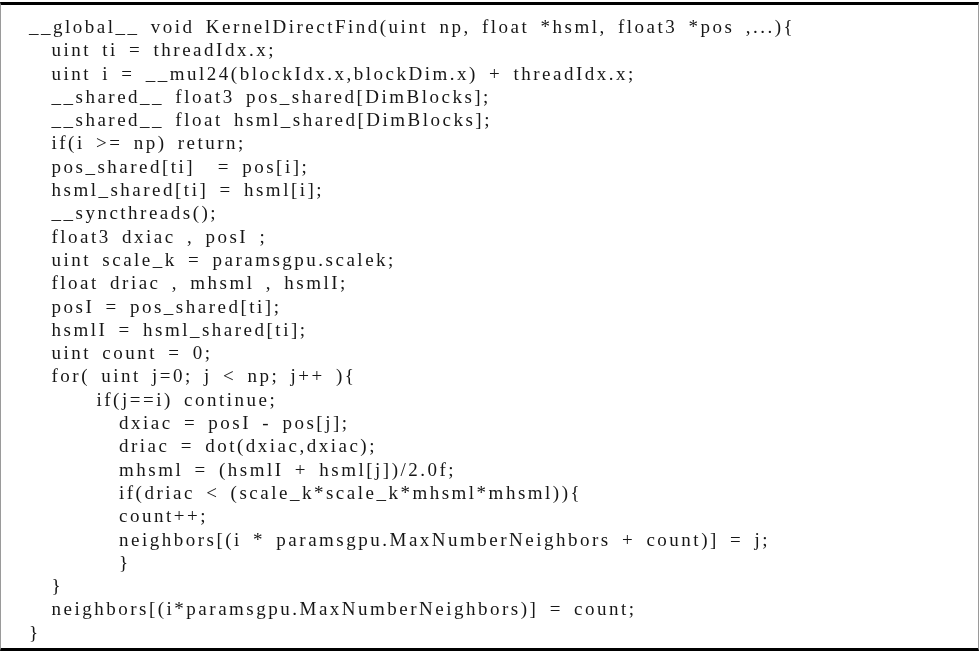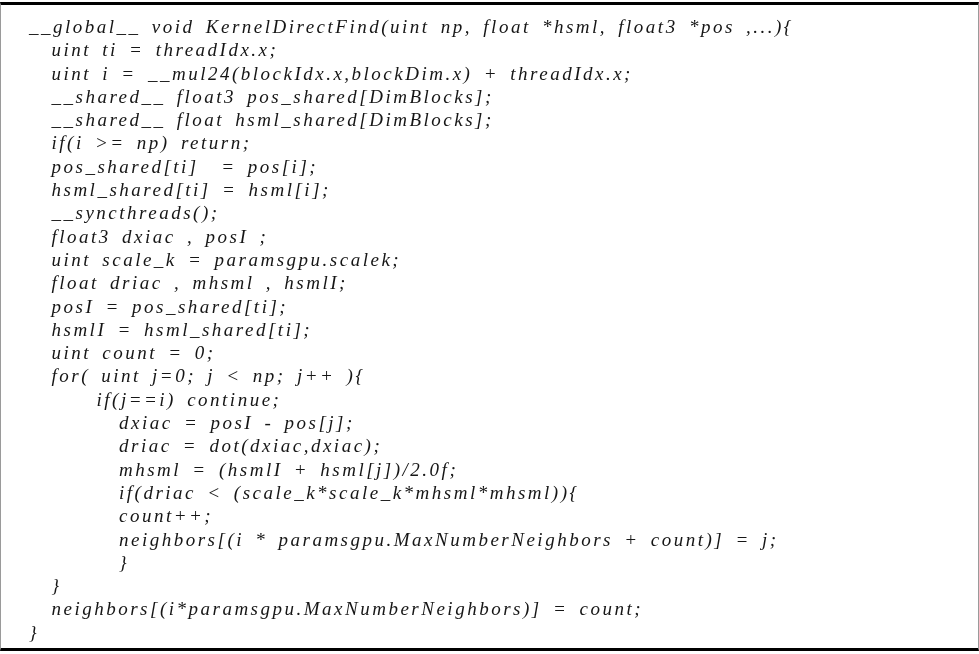--- a/index.html
+++ b/index.html
@@ -30,21 +30,20 @@
   .code {
     margin: 0;
     padding: 10px 6px 0 28px;
     font-family: "Liberation Serif", "DejaVu Serif", serif;
     font-size: 19px;
     letter-spacing: 2.5px;
     word-spacing: 4px;
     line-height: 23.3px;
     color: var(--text, #161616);
     white-space: pre;
-    font-style: italic;
   }
   .code-line {
     height: 23.3px;
     white-space: pre;
   }
 </style>
 </head>
 <body>
 
 <div class="page">

